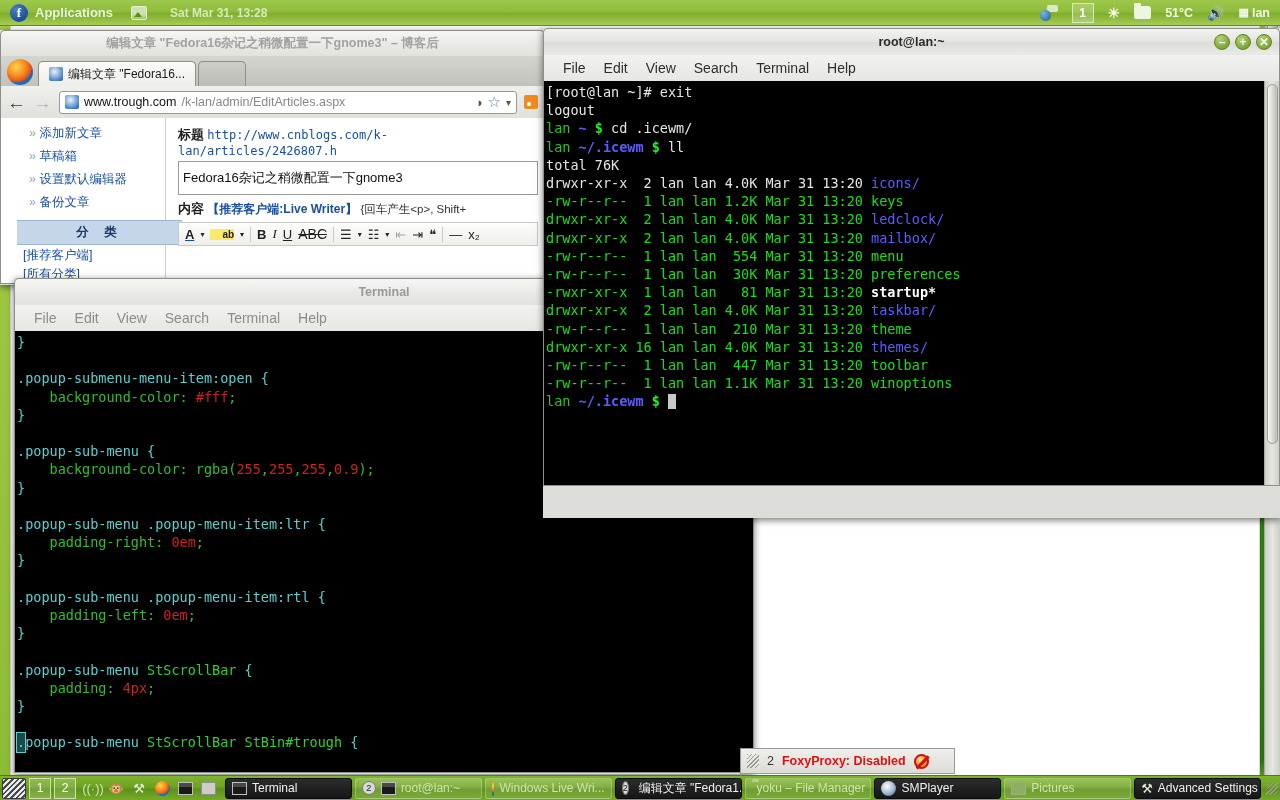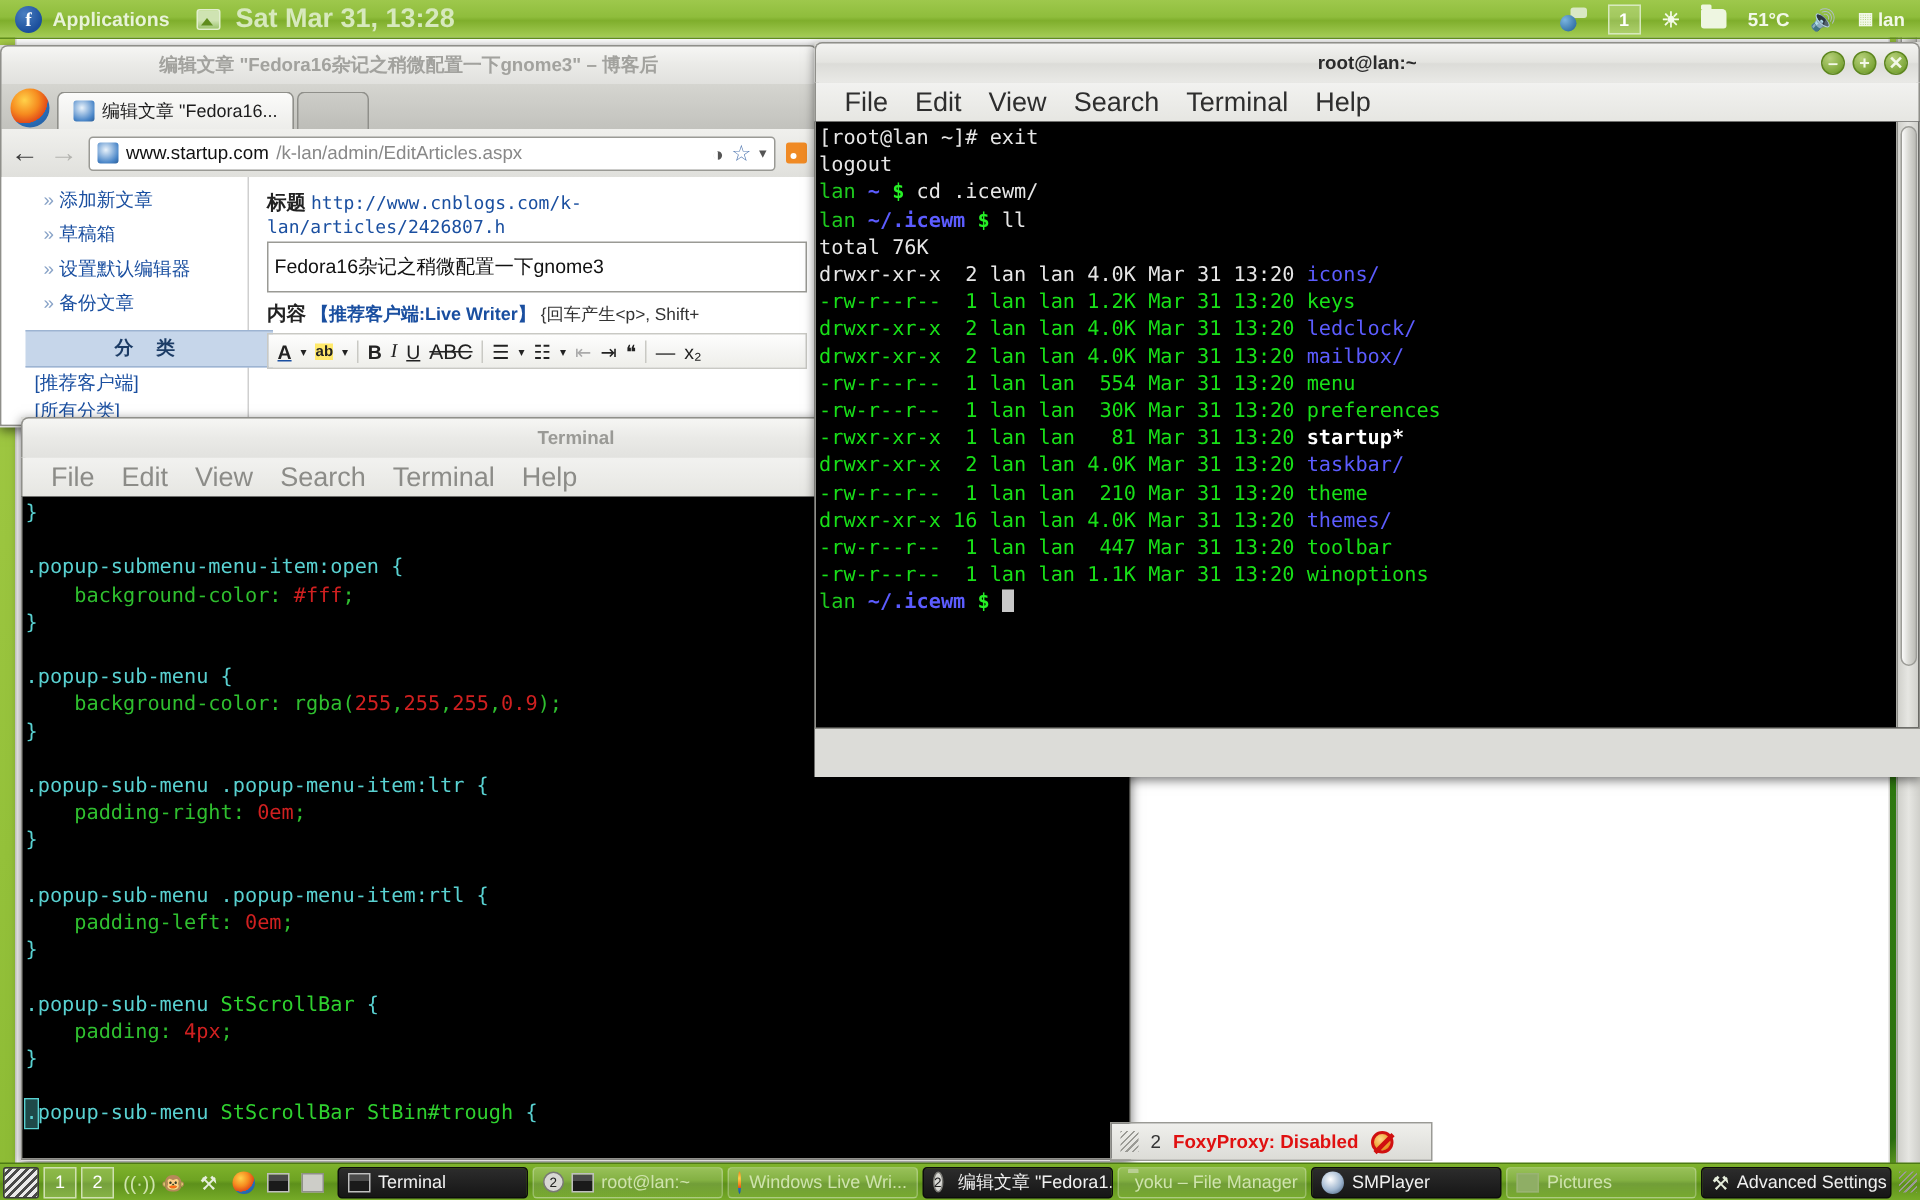--- a/index.html
+++ b/index.html
@@ -55,21 +55,21 @@
   }
   .panel-img-icon {
     width:16px;height:14px;border:1px solid #e2efcf;border-radius:2px;
     background:linear-gradient(to bottom,#cfe3b2 0%,#cfe3b2 55%,#9dc46f 100%);
     position:relative;
   }
   .panel-img-icon:after{
     content:"";position:absolute;left:2px;bottom:2px;width:0;height:0;
     border-left:4px solid transparent;border-right:4px solid transparent;border-bottom:5px solid #5f8c1c;
   }
-  #top-panel .clock { font-size:18px; color:#d7e9bd; margin-right:auto; padding-left:10px;}
+  #top-panel .clock { font-size:12px; color:#d7e9bd; margin-right:auto; padding-left:23px;}
   #top-panel .tray { display:flex; align-items:center; gap:14px; padding-right:10px; }
   .tray-item { display:flex; align-items:center; gap:4px; font-size:12.5px; color:#f2f8e8; }
   .wspace-box {
     width:22px;height:20px;border:1px solid #d7e9bd;background:rgba(255,255,255,.18);
     display:flex;align-items:center;justify-content:center;font-size:12px;color:#fff;
   }
   .icon-sun { font-size:14px; color:#f4fbe8; }
   .icon-folder {
     width:17px;height:13px;background:#eef6e1;border-radius:1px 3px 2px 2px;position:relative;
   }
@@ -96,21 +96,21 @@
   .winbtn {
     width:16px;height:16px;border-radius:50%;
     background: radial-gradient(circle at 35% 28%, #b6d07a, #7ea73a 70%, #5f8a22 100%);
     border:1px solid #5d861f;
     color:#f3f8e8; font-size:12px; font-weight:bold; line-height:14px; text-align:center;
   }
   .menubar {
     height:26px; display:flex; align-items:center; gap:0; padding-left:10px;
     background: linear-gradient(to bottom,#f2f2f0,#e6e6e2);
     border-left:1px solid #8f8f8a; border-right:1px solid #8f8f8a;
-    font-size:18px; color:#2e2e2e;
+    font-size:14px; color:#2e2e2e;
   }
   .menubar.inactive { color:#8c8c88; }
   .menubar span { padding:2px 9px; border-radius:3px; }
   .term-body {
     background:#000; font-family:"DejaVu Sans Mono","Liberation Mono",monospace;
     font-size:13.5px; line-height:18.2px; padding:2px 0 0 2px; white-space:pre;
     overflow:hidden;
     border-left:1px solid #8f8f8a; border-right:1px solid #8f8f8a; border-bottom:1px solid #8f8f8a;
   }
   .c-white{color:#e6e6e6;} .c-green{color:#18e018;}
@@ -336,21 +336,21 @@
       <span class="site-icon"></span>
       <span>编辑文章 "Fedora16...</span>
     </div>
     <div class="ff-tab empty"></div>
   </div>
   <div id="ff-navbar">
     <span class="nav-arrow">←</span>
     <span class="nav-arrow dim">→</span>
     <div id="urlbar">
       <span class="site-icon"></span>
-      <span>www.startup.com</span>
+      <span>www.trough.com</span>
         <span class="dim">/k-lan/admin/EditArticles.aspx</span>
       <span style="flex:1"></span>
       <span style="color:#555;font-size:13px;">◑</span>
       <span style="color:#5a7fb5;font-size:15px;">☆</span>
       <span style="color:#555;font-size:10px;">▾</span>
     </div>
     <span class="rss-icon"></span>
   </div>
   <div id="ff-content">
     <div id="ff-sidebar">
@@ -369,21 +369,21 @@
       </div>
       <input class="title-input" value="Fedora16杂记之稍微配置一下gnome3" style="">
       <div>
         <span class="row-label">内容</span>
         <span class="hint-blue">【推荐客户端:Live Writer】</span>
         <span class="hint-sm">{回车产生&lt;p&gt;, Shift+</span>
       </div>
       <div id="ff-toolbar">
         <span style="text-decoration:underline;text-decoration-color:#1a4fa0;font-weight:bold;">A</span>
         <span style="font-size:8px;">▾</span>
-        <span style="background:#ffe96b;font-size:10px;font-weight:bold;">ab</span>
+        <span style="background:#ffe96b;font-size:10px;font-weight:bold;padding-left:12px;">ab</span>
         <span style="font-size:8px;">▾</span>
         <span class="sep"></span>
         <span style="font-weight:bold;">B</span>
         <span style="font-style:italic;font-family:'Liberation Serif',serif;">I</span>
         <span style="text-decoration:underline;">U</span>
         <span style="text-decoration:line-through;font-size:14px;">ABC</span>
         <span class="sep"></span>
         <span>☰</span>
         <span style="font-size:8px;">▾</span>
         <span>☷</span>

